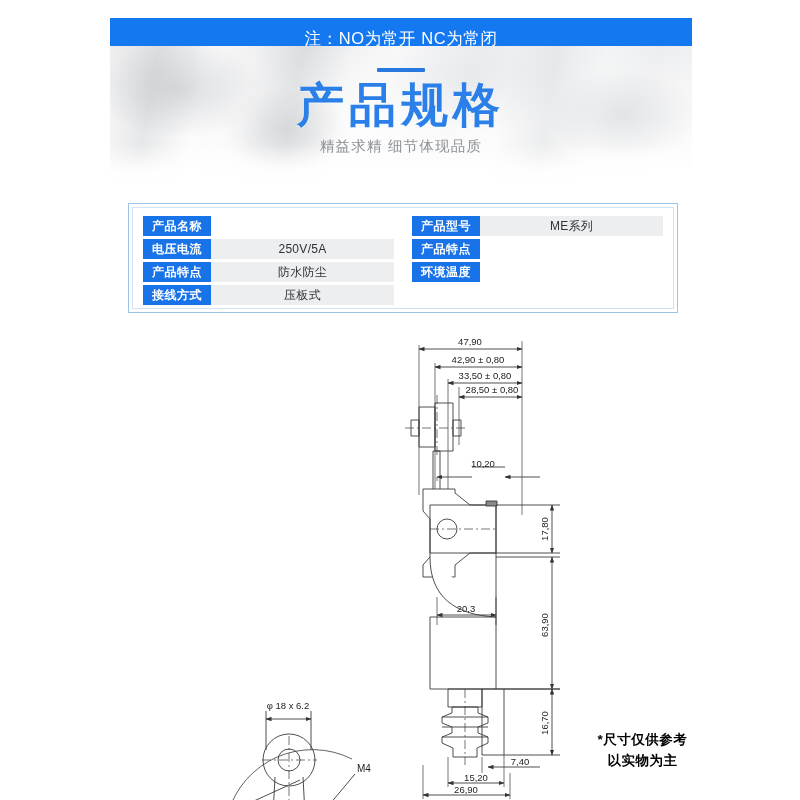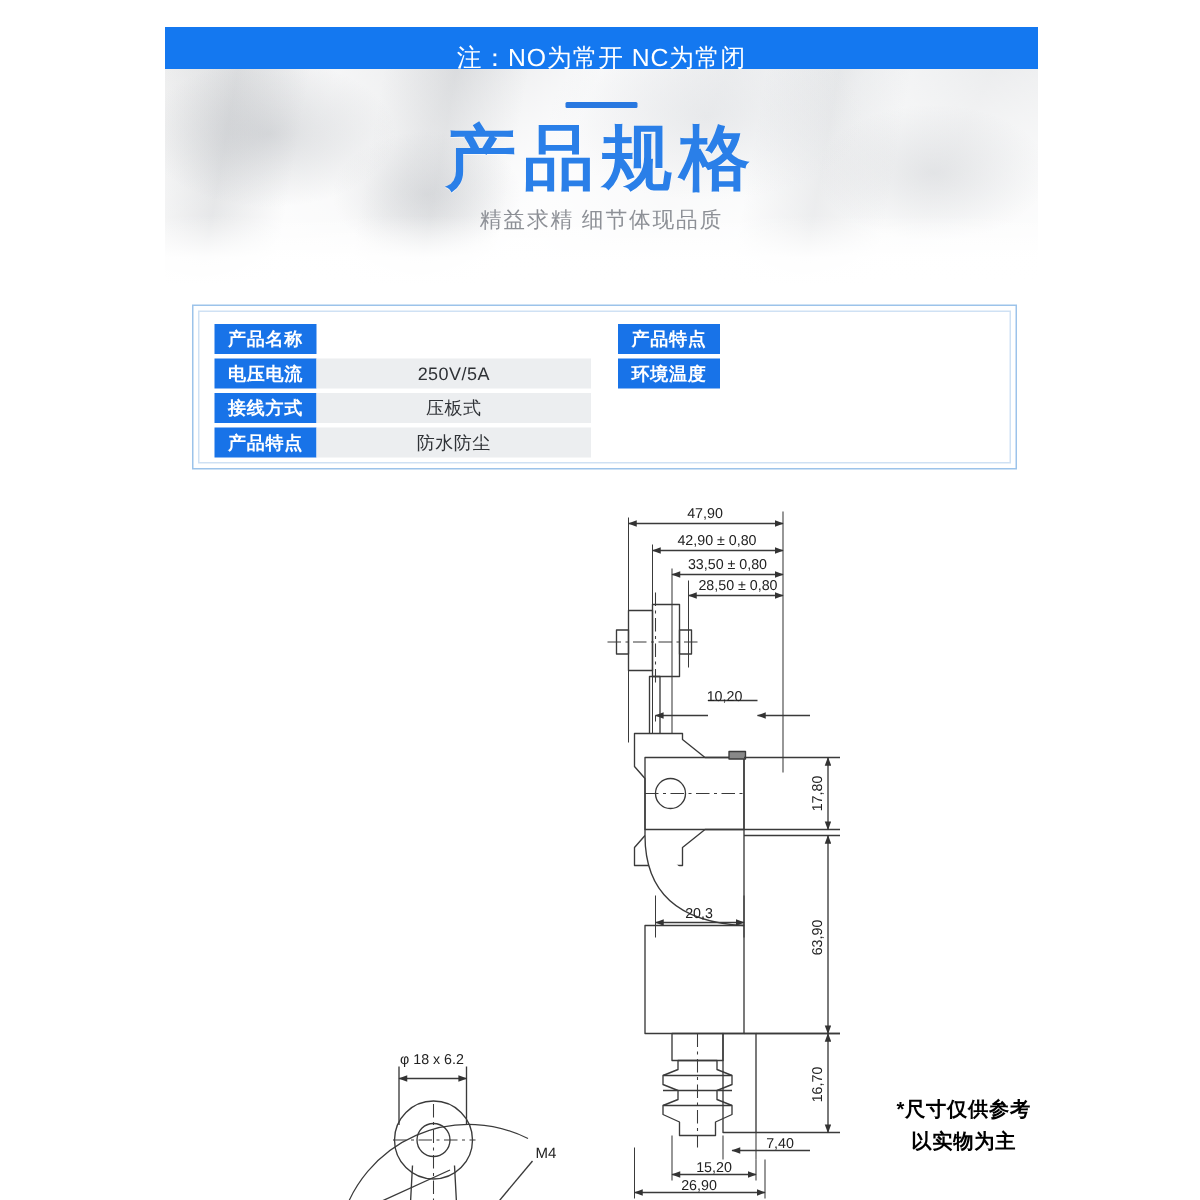--- a/index.html
+++ b/index.html
@@ -141,30 +141,34 @@
 
         <div class="spec-col">
           <div class="spec-row">
             <div class="spec-label">产品名称</div>
           </div>
           <div class="spec-row">
             <div class="spec-label">电压电流</div>
             <div class="spec-value">250V/5A</div>
           </div>
           <div class="spec-row">
+            <div class="spec-label">产品特点</div>
+            <div class="spec-value">防水防尘</div>
+          </div>
+          <div class="spec-row">
             <div class="spec-label">接线方式</div>
             <div class="spec-value">压板式</div>
           </div>
-          <div class="spec-row">
-            <div class="spec-label">产品特点</div>
-            <div class="spec-value">防水防尘</div>
-          </div>
         </div>
 
         <div class="spec-col">
+          <div class="spec-row">
+            <div class="spec-label">产品型号</div>
+            <div class="spec-value">ME系列</div>
+          </div>
           <div class="spec-row">
             <div class="spec-label">产品特点</div>
           </div>
           <div class="spec-row">
             <div class="spec-label">环境温度</div>
           </div>
         </div>
 
       </div>
     </div>

